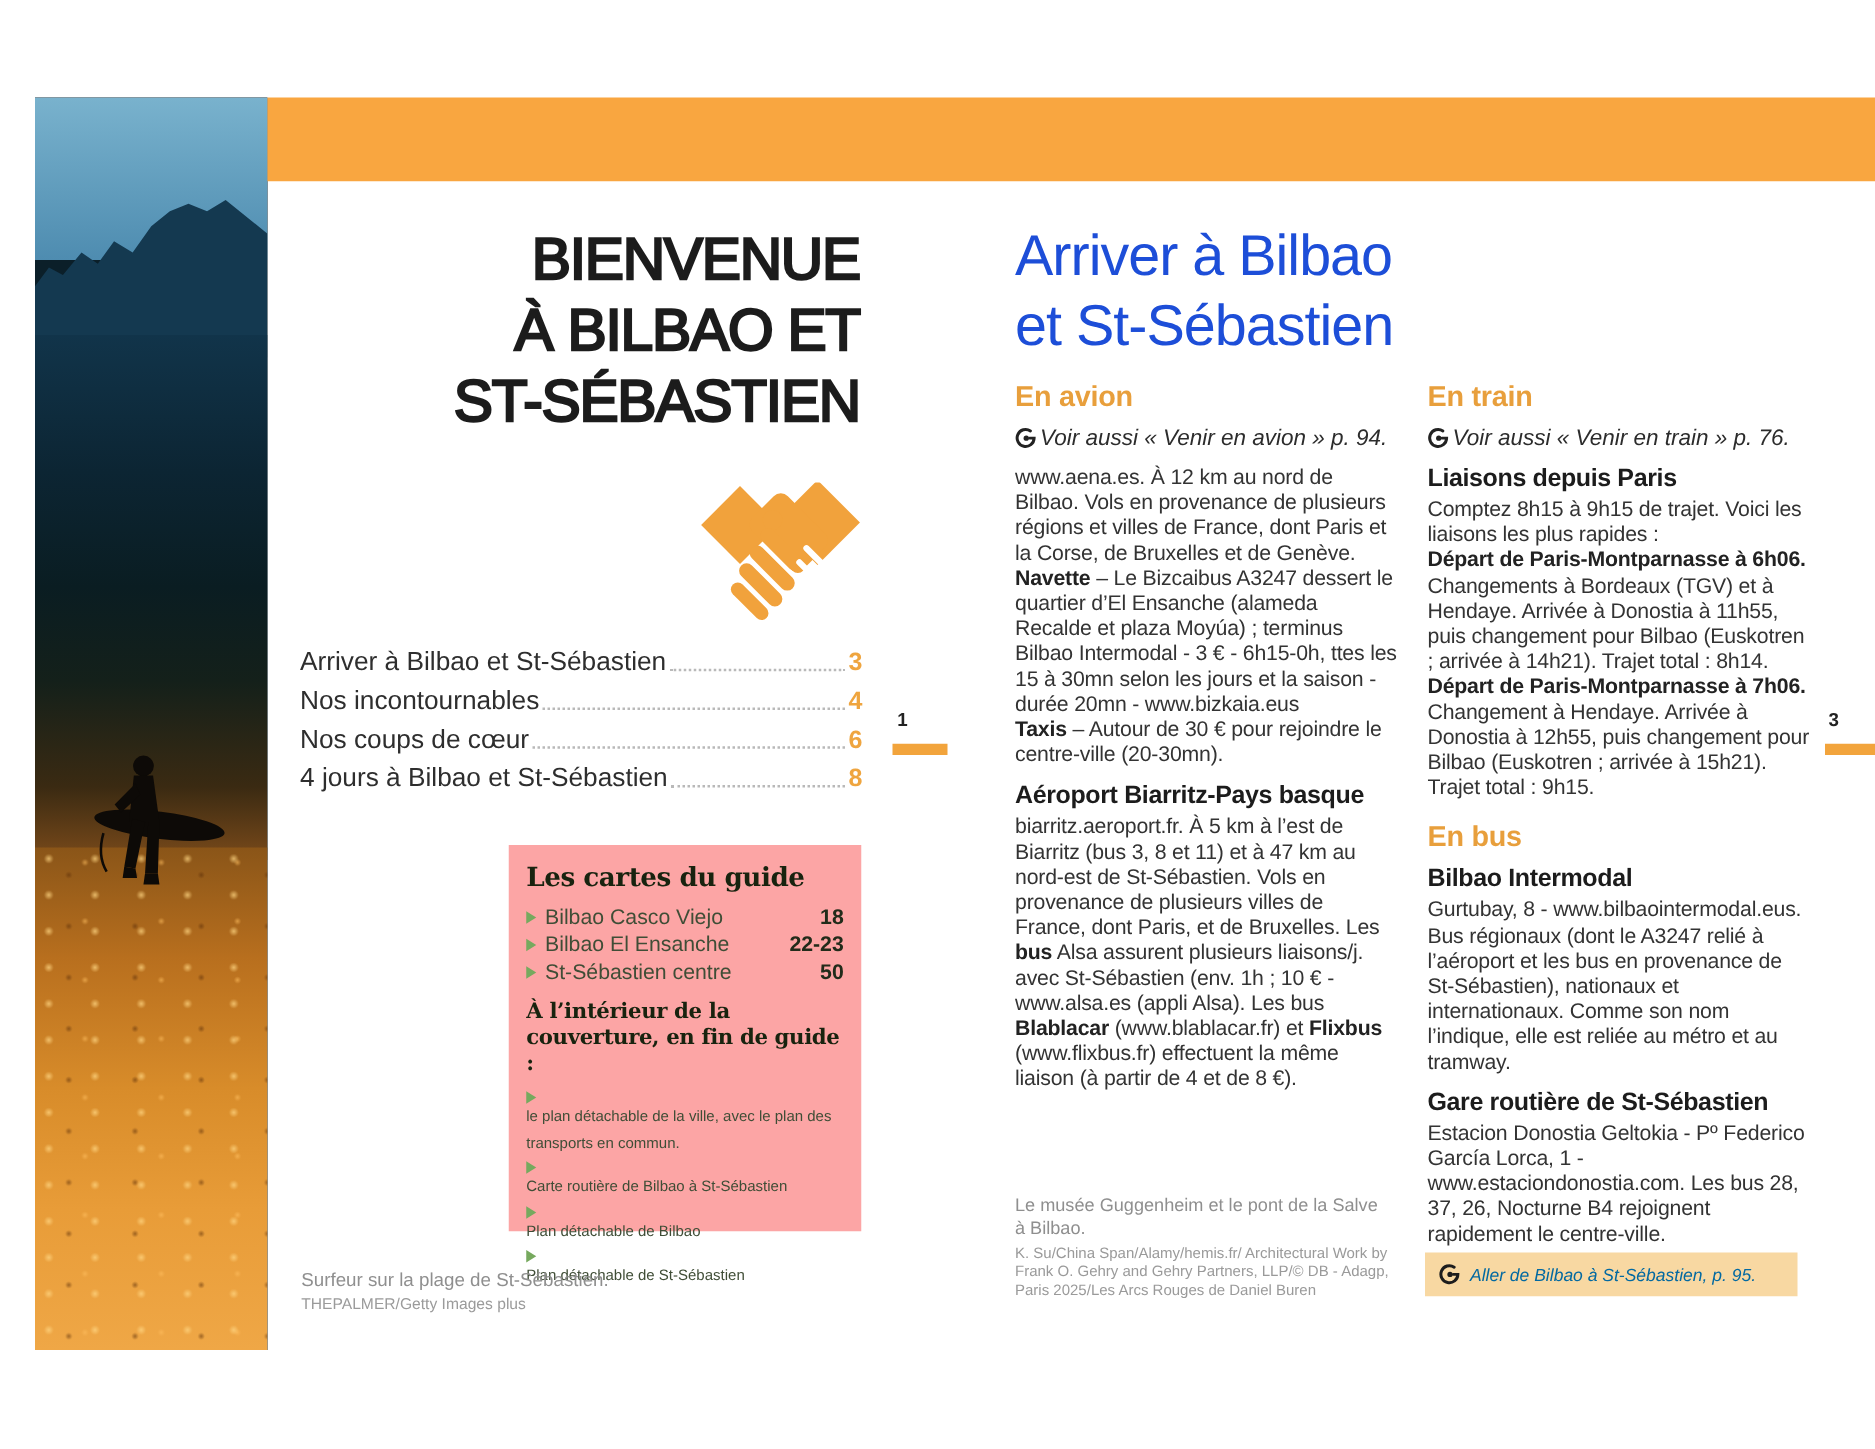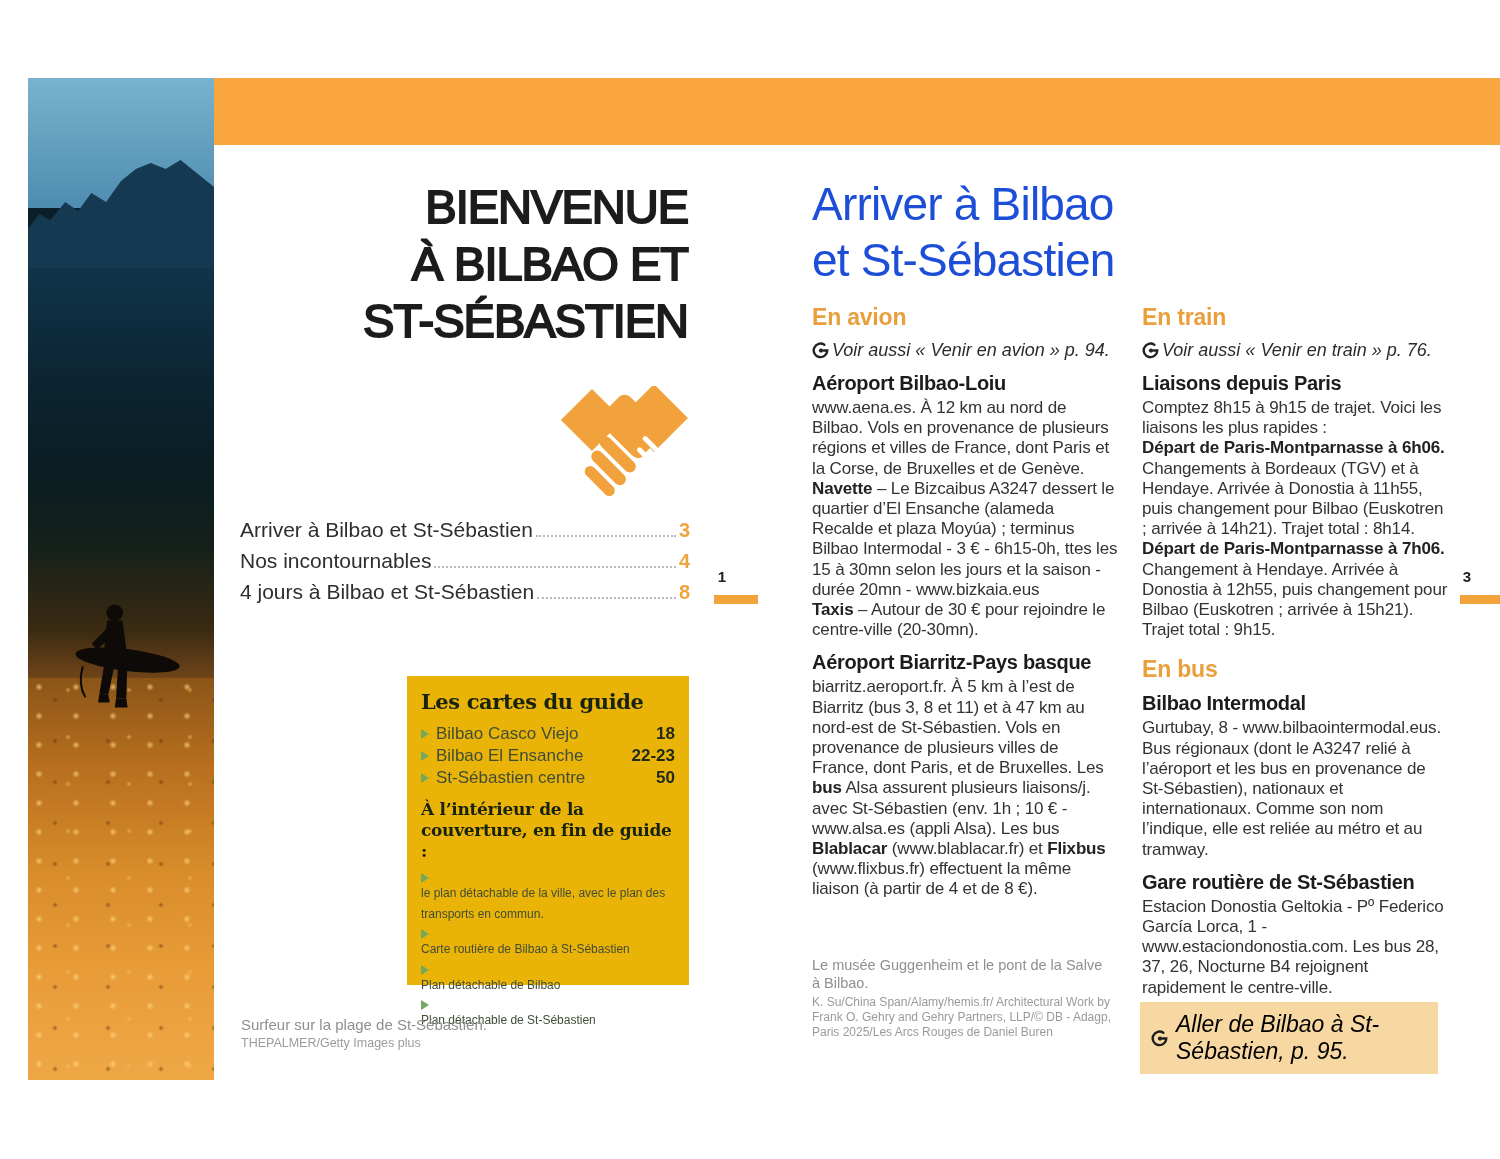--- a/index.html
+++ b/index.html
@@ -30,21 +30,21 @@
   .l-title{position:absolute;left:236px;top:178px;width:452px;text-align:right;
     font-size:47px;line-height:57px;font-weight:normal;color:#1c1c1c;letter-spacing:-1px;
     -webkit-text-stroke:2px #1c1c1c;}
   .handshake{position:absolute;left:556px;top:386px;}
   .toc{position:absolute;left:240px;top:514px;width:450px;}
   .toc-row{display:flex;align-items:flex-end;height:31px;font-size:21px;color:#2e2e2e;}
   .toc-label{white-space:nowrap;padding-bottom:3px;}
   .toc-dots{flex:1;border-bottom:2px dotted #b9b9b9;margin:0 3px 8px 3px;}
   .toc-num{font-weight:bold;color:#efa53f;font-size:20px;padding-bottom:3px;}
   .maps-box{position:absolute;left:407px;top:676px;width:282px;height:309px;box-sizing:border-box;
-    background:#eab308;padding:13px 14px 10px 14px;}
+    background:#fca5a5;padding:13px 14px 10px 14px;}
   .mb-title{font-family:"DejaVu Serif", serif;font-size:21px;font-weight:bold;color:#18230f;
     letter-spacing:-0.4px;margin:0 0 9px 0;}
   .mb-row{display:flex;align-items:flex-start;font-size:17px;line-height:22px;color:#3f4d36;}
   .mb-row .lbl{flex:1;}
   .mb-row .pg{font-weight:bold;color:#222b1a;}
   .tri{width:0;height:0;border-left:8px solid #76a95e;border-top:5px solid transparent;
     border-bottom:5px solid transparent;margin:6px 7px 0 0;flex:none;}
   .mb-note-title{font-family:"DejaVu Serif", serif;font-size:17px;line-height:21px;font-weight:bold;
     color:#18230f;margin:10px 0 6px 0;letter-spacing:-0.3px;}
   .mb-item{display:flex;align-items:flex-start;font-size:12px;line-height:20.5px;color:#3f4d36;flex-direction:column;}
@@ -63,21 +63,21 @@
     color:#2c2c2c;margin:0 0 11px 0;}
   .crossref svg{flex:none;margin-top:2px;}
   .h3{font-size:20px;font-weight:bold;color:#1c1c1c;margin:0 0 3px 0;letter-spacing:-0.3px;}
   .h3.later{margin-top:11px;}
   .body-p{font-size:17px;line-height:20.2px;color:#333;margin:0;letter-spacing:-0.15px;}
   .body-p b{color:#222;}
   .r-caption{position:absolute;left:812px;top:956px;width:300px;font-size:14.5px;line-height:18px;color:#8f8f8f;}
   .r-credit{font-size:12px;line-height:15px;color:#9a9a9a;margin-top:3px;}
   .note-box{position:absolute;left:1140px;top:1002px;width:298px;box-sizing:border-box;
     background:#f8d8a2;padding:9px 11px;display:flex;gap:8px;align-items:center;
-    font-style:italic;font-size:23px;color:#000000;}
+    font-style:italic;font-size:14px;color:#0369a1;}
   .note-box svg{flex:none;}
 </style>
 </head>
 <body>
 
 <div class="photo">
   <div class="sky"></div>
   <div class="mtn"></div>
   <div class="mid"></div>
   <div class="beach"></div>
@@ -137,20 +137,25 @@
     <span class="toc-label">Arriver à Bilbao et St-Sébastien</span>
     <span class="toc-dots"></span>
     <span class="toc-num">3</span>
   </div>
   <div class="toc-row">
     <span class="toc-label">Nos incontournables</span>
     <span class="toc-dots"></span>
     <span class="toc-num">4</span>
   </div>
   <div class="toc-row">
+    <span class="toc-label">Nos coups de cœur</span>
+    <span class="toc-dots"></span>
+    <span class="toc-num">6</span>
+  </div>
+  <div class="toc-row">
     <span class="toc-label">4 jours à Bilbao et St-Sébastien</span>
     <span class="toc-dots"></span>
     <span class="toc-num">8</span>
   </div>
 </div>
 
 <div class="maps-box">
   <div class="mb-title">Les cartes du guide</div>
   <div class="mb-row">
     <span class="tri"></span>
@@ -198,21 +203,20 @@
 
 <div class="col col1">
   <div class="h2o">En avion</div>
   <div class="crossref">
     <svg width="17" height="17" viewBox="0 0 20 20">
       <path d="M14.5 3.2 A8 8 0 1 0 18 10 l-4.2 0" fill="none" stroke="#222" stroke-width="2.8" stroke-linecap="round"></path>
       <circle cx="10.6" cy="10" r="2.5" fill="#222"></circle>
     </svg>
     <span>Voir aussi « Venir en avion » p. 94.</span>
   </div>
-  <div class="h3">Aéroport Bilbao-Loiu</div>
   <p class="body-p"><span>www.aena.es. À 12 km au nord de Bilbao. Vols en provenance de plusieurs régions et villes de France, dont Paris et la Corse, de Bruxelles et de Genève.</span></p>
   <p class="body-p"><b>Navette</b><span> – Le Bizcaibus A3247 dessert le quartier d’El Ensanche (alameda Recalde et plaza Moyúa) ; terminus Bilbao Intermodal - 3 € - 6h15-0h, ttes les 15 à 30mn selon les jours et la saison - durée 20mn - www.bizkaia.eus</span></p>
   <p class="body-p"><b>Taxis</b><span> – Autour de 30 € pour rejoindre le centre-ville (20-30mn).</span></p>
   <div class="h3 later">Aéroport Biarritz-Pays basque</div>
   <p class="body-p"><span>biarritz.aeroport.fr. À 5 km à l’est de Biarritz (bus 3, 8 et 11) et à 47 km au nord-est de St-Sébastien. Vols en provenance de plusieurs villes de France, dont Paris, et de Bruxelles. Les </span><b>bus</b><span> Alsa assurent plusieurs liaisons/j. avec St-Sébastien (env. 1h ; 10 € - www.alsa.es (appli Alsa). Les bus </span><b>Blablacar</b><span> (www.blablacar.fr) et </span><b>Flixbus</b><span> (www.flixbus.fr) effectuent la même liaison (à partir de 4 et de 8 €).</span></p>
 </div>
 
 <div class="r-caption">
   <div>Le musée Guggenheim et le pont de la Salve à Bilbao.</div>
   <div class="r-credit">K. Su/China Span/Alamy/hemis.fr/ Architectural Work by Frank O. Gehry and Gehry Partners, LLP/© DB - Adagp, Paris 2025/Les Arcs Rouges de Daniel Buren</div>

